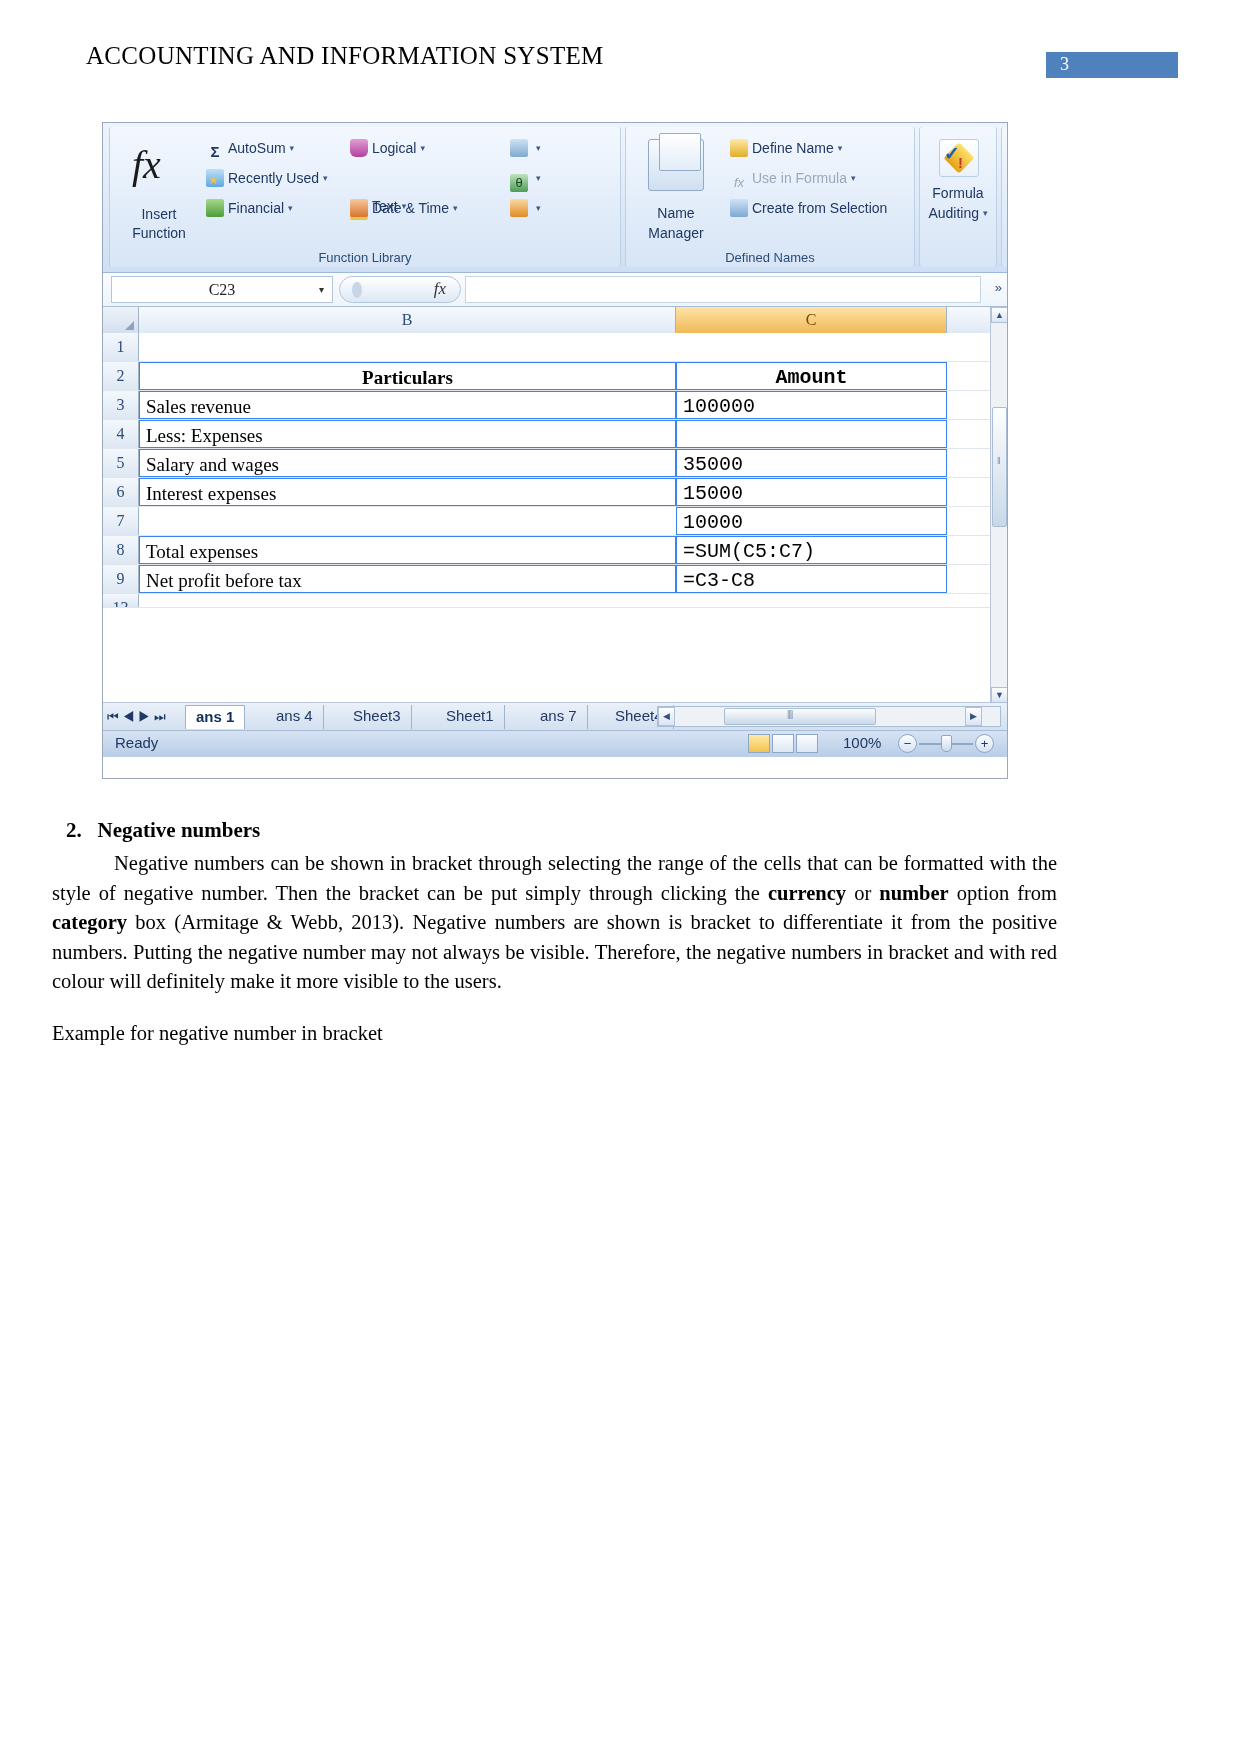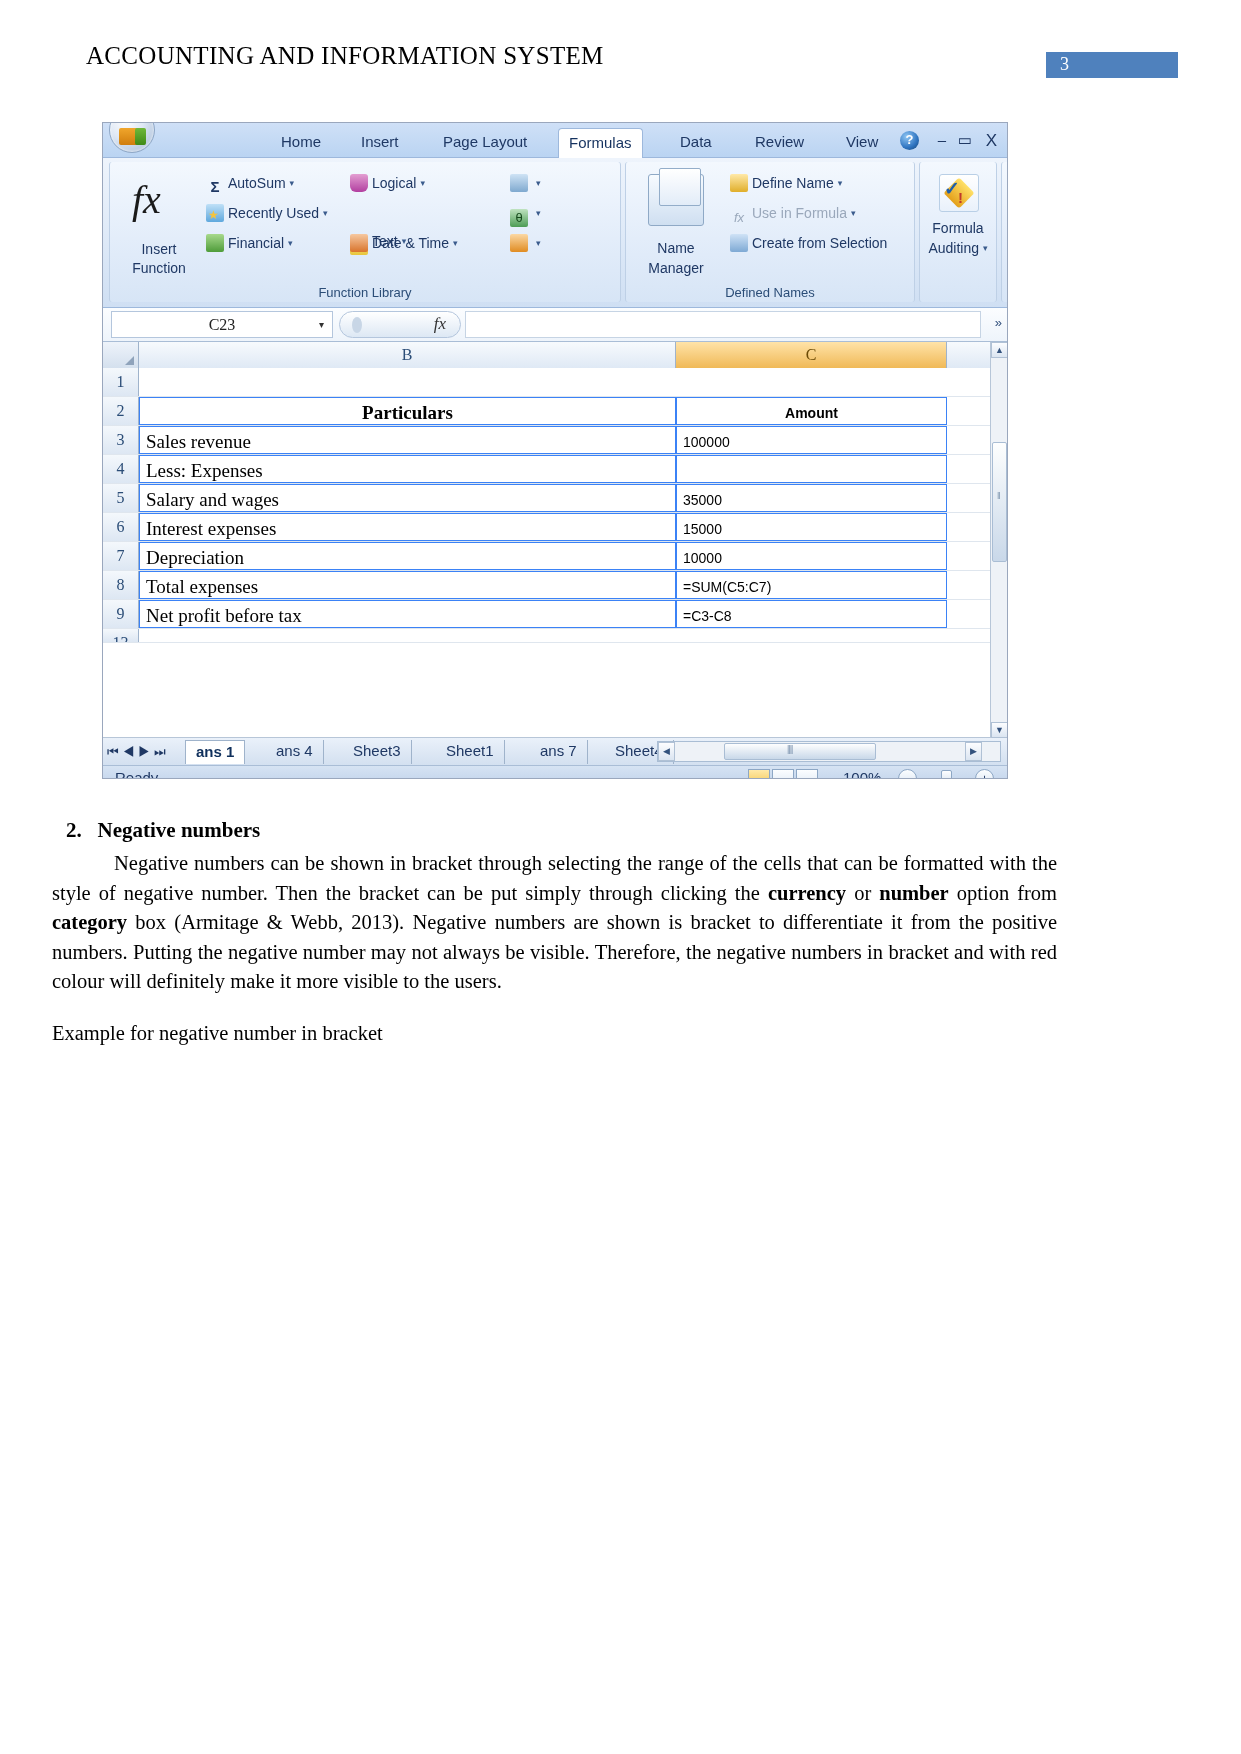--- a/index.html
+++ b/index.html
@@ -275,22 +275,22 @@
     font-family: "Liberation Serif", serif;
     font-size: 16px; color: #2b4d77;
   }
   .cell-b {
     position: absolute; left: 36px; top: 0; width: 537px; height: 100%;
     padding: 2px 6px; font-family: "Liberation Serif", serif;
     font-size: 19px; color: #000; line-height: 26px;
   }
   .cell-c {
     position: absolute; left: 573px; top: 0; width: 271px; height: 100%;
-    padding: 2px 6px; font-family: Liberation Sans, sans-serif;
-    font-size: 14px; color: #000; line-height: 26px;
+    padding: 2px 6px; font-family: Liberation Mono, monospace;
+    font-size: 20px; color: #000; line-height: 26px;
   }
   .cell-d {
     position: absolute; left: 844px; top: 0; width: 45px; height: 100%;
   }
   .tbl-bordered .cell-b, .tbl-bordered .cell-c {
     border: 1px solid #3b82f6;
   }
   .hdr-center { text-align: center; font-weight: bold; }
 
   .vscroll {
@@ -433,36 +433,20 @@
 
 <div class="page-header">
   <div class="doc-title">ACCOUNTING AND INFORMATION SYSTEM</div>
   <div class="page-number-box">
     <span>3</span>
   </div>
 </div>
 
 <div class="excel-window">
 
-  <div class="ribbon-tabs">
-    <div class="office-orb">
-      <div class="orb-inner"></div>
-    </div>
-    <div class="tab" style="left:168px;">Home</div>
-    <div class="tab" style="left:248px;">Insert</div>
-    <div class="tab" style="left:330px;">Page Layout</div>
-    <div class="tab active" style="left:455px;">Formulas</div>
-    <div class="tab" style="left:567px;">Data</div>
-    <div class="tab" style="left:642px;">Review</div>
-    <div class="tab" style="left:733px;">View</div>
-    <div class="help-icon">?</div>
-    <div class="win-btn win-min">–</div>
-    <div class="win-btn win-max">▭</div>
-    <div class="win-btn win-close">X</div>
-  </div>
 
   <div class="ribbon">
 
     <div class="rgroup" style="left:6px; width:512px;">
       <div class="fx-big">fx</div>
       <div class="insert-fn-label">Insert Function</div>
 
       <div class="ribbon-item" style="left:96px; top:8px;">
         <span class="mini-icon ic-sum">Σ</span><span>AutoSum</span><span class="caret">▾</span>
       </div>
@@ -593,21 +577,20 @@
 
     <div class="row tbl-bordered">
       <div class="row-head">6</div>
       <div class="cell-b">Interest expenses</div>
       <div class="cell-c">15000</div>
       <div class="cell-d"></div>
     </div>
 
     <div class="row tbl-bordered">
       <div class="row-head">7</div>
-      <div class="cell-b">Depreciation</div>
       <div class="cell-c">10000</div>
       <div class="cell-d"></div>
     </div>
 
     <div class="row tbl-bordered">
       <div class="row-head">8</div>
       <div class="cell-b">Total expenses</div>
       <div class="cell-c">=SUM(C5:C7)</div>
       <div class="cell-d"></div>
     </div>

